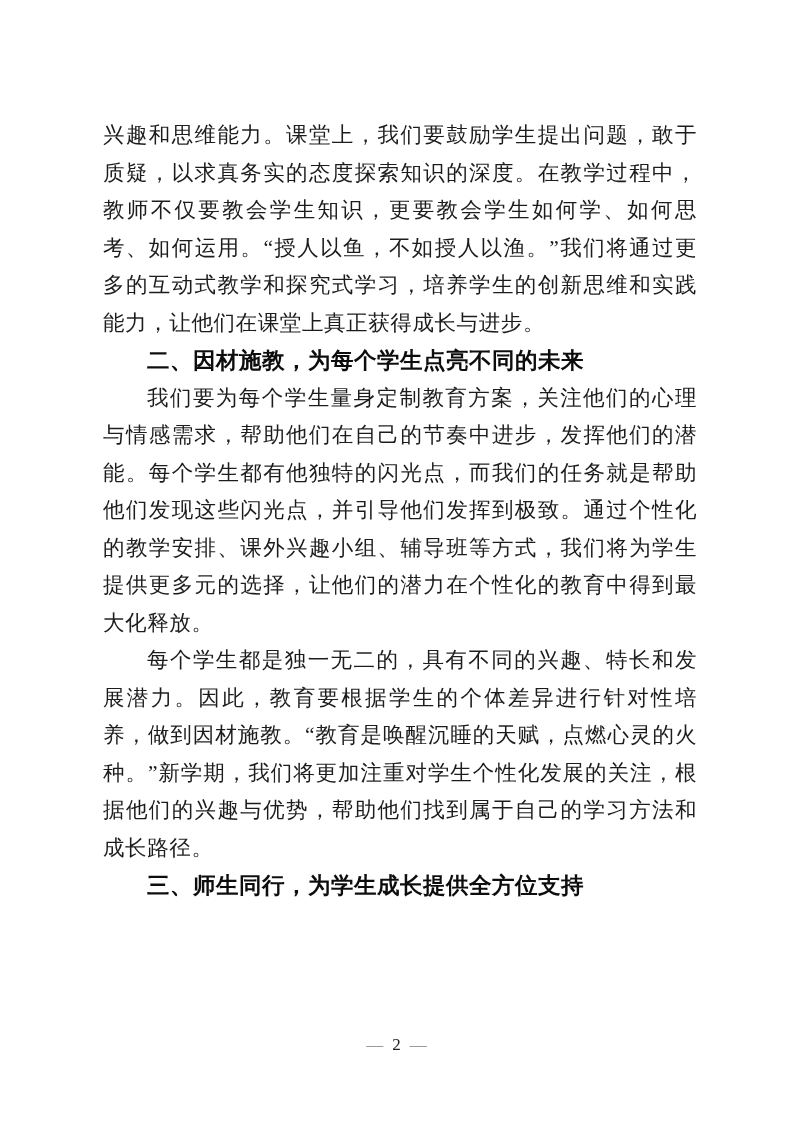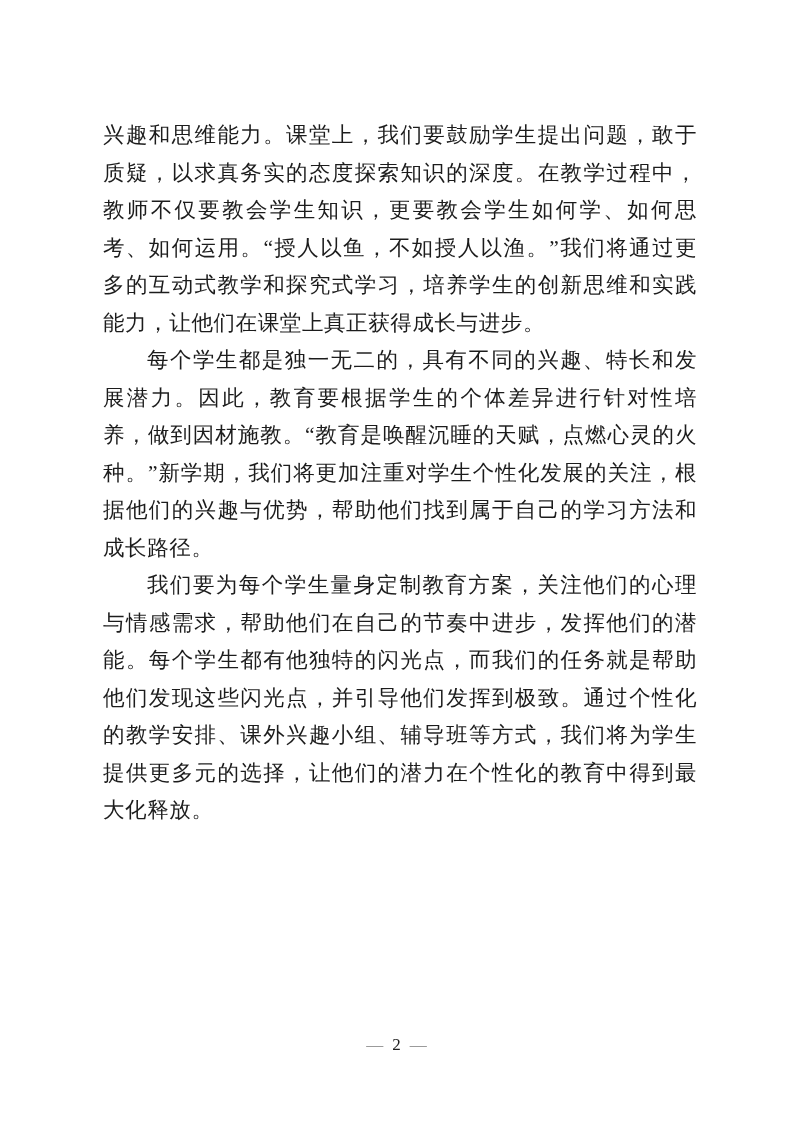--- a/index.html
+++ b/index.html
@@ -67,20 +67,22 @@
     margin: 0 9px;
     color: #222222;
   }
 </style>
 </head>
 <body>
 
 <div class="page">
   <div class="content" id="doc-content">
       <p class="body-par no-indent">兴趣和思维能力。课堂上，我们要鼓励学生提出问题，敢于质疑，以求真务实的态度探索知识的深度。在教学过程中，教师不仅要教会学生知识，更要教会学生如何学、如何思考、如何运用。“授人以鱼，不如授人以渔。”我们将通过更多的互动式教学和探究式学习，培养学生的创新思维和实践能力，让他们在课堂上真正获得成长与进步。</p>
+      <h3 class="section-heading">二、因材施教，为每个学生点亮不同的未来</h3>
+      <p class="body-par">我们要为每个学生量身定制教育方案，关注他们的心理与情感需求，帮助他们在自己的节奏中进步，发挥他们的潜能。每个学生都有他独特的闪光点，而我们的任务就是帮助他们发现这些闪光点，并引导他们发挥到极致。通过个性化的教学安排、课外兴趣小组、辅导班等方式，我们将为学生提供更多元的选择，让他们的潜力在个性化的教育中得到最大化释放。</p>
       <p class="body-par">每个学生都是独一无二的，具有不同的兴趣、特长和发展潜力。因此，教育要根据学生的个体差异进行针对性培养，做到因材施教。“教育是唤醒沉睡的天赋，点燃心灵的火种。”新学期，我们将更加注重对学生个性化发展的关注，根据他们的兴趣与优势，帮助他们找到属于自己的学习方法和成长路径。</p>
-      <p class="body-par">我们要为每个学生量身定制教育方案，关注他们的心理与情感需求，帮助他们在自己的节奏中进步，发挥他们的潜能。每个学生都有他独特的闪光点，而我们的任务就是帮助他们发现这些闪光点，并引导他们发挥到极致。通过个性化的教学安排、课外兴趣小组、辅导班等方式，我们将为学生提供更多元的选择，让他们的潜力在个性化的教育中得到最大化释放。</p>
+      <h3 class="section-heading">三、师生同行，为学生成长提供全方位支持</h3>
     </div>
 
   <div class="page-footer">
     <span class="dash">—</span><span class="num">2</span><span class="dash">—</span>
   </div>
 </div>
 
 </body></html>

